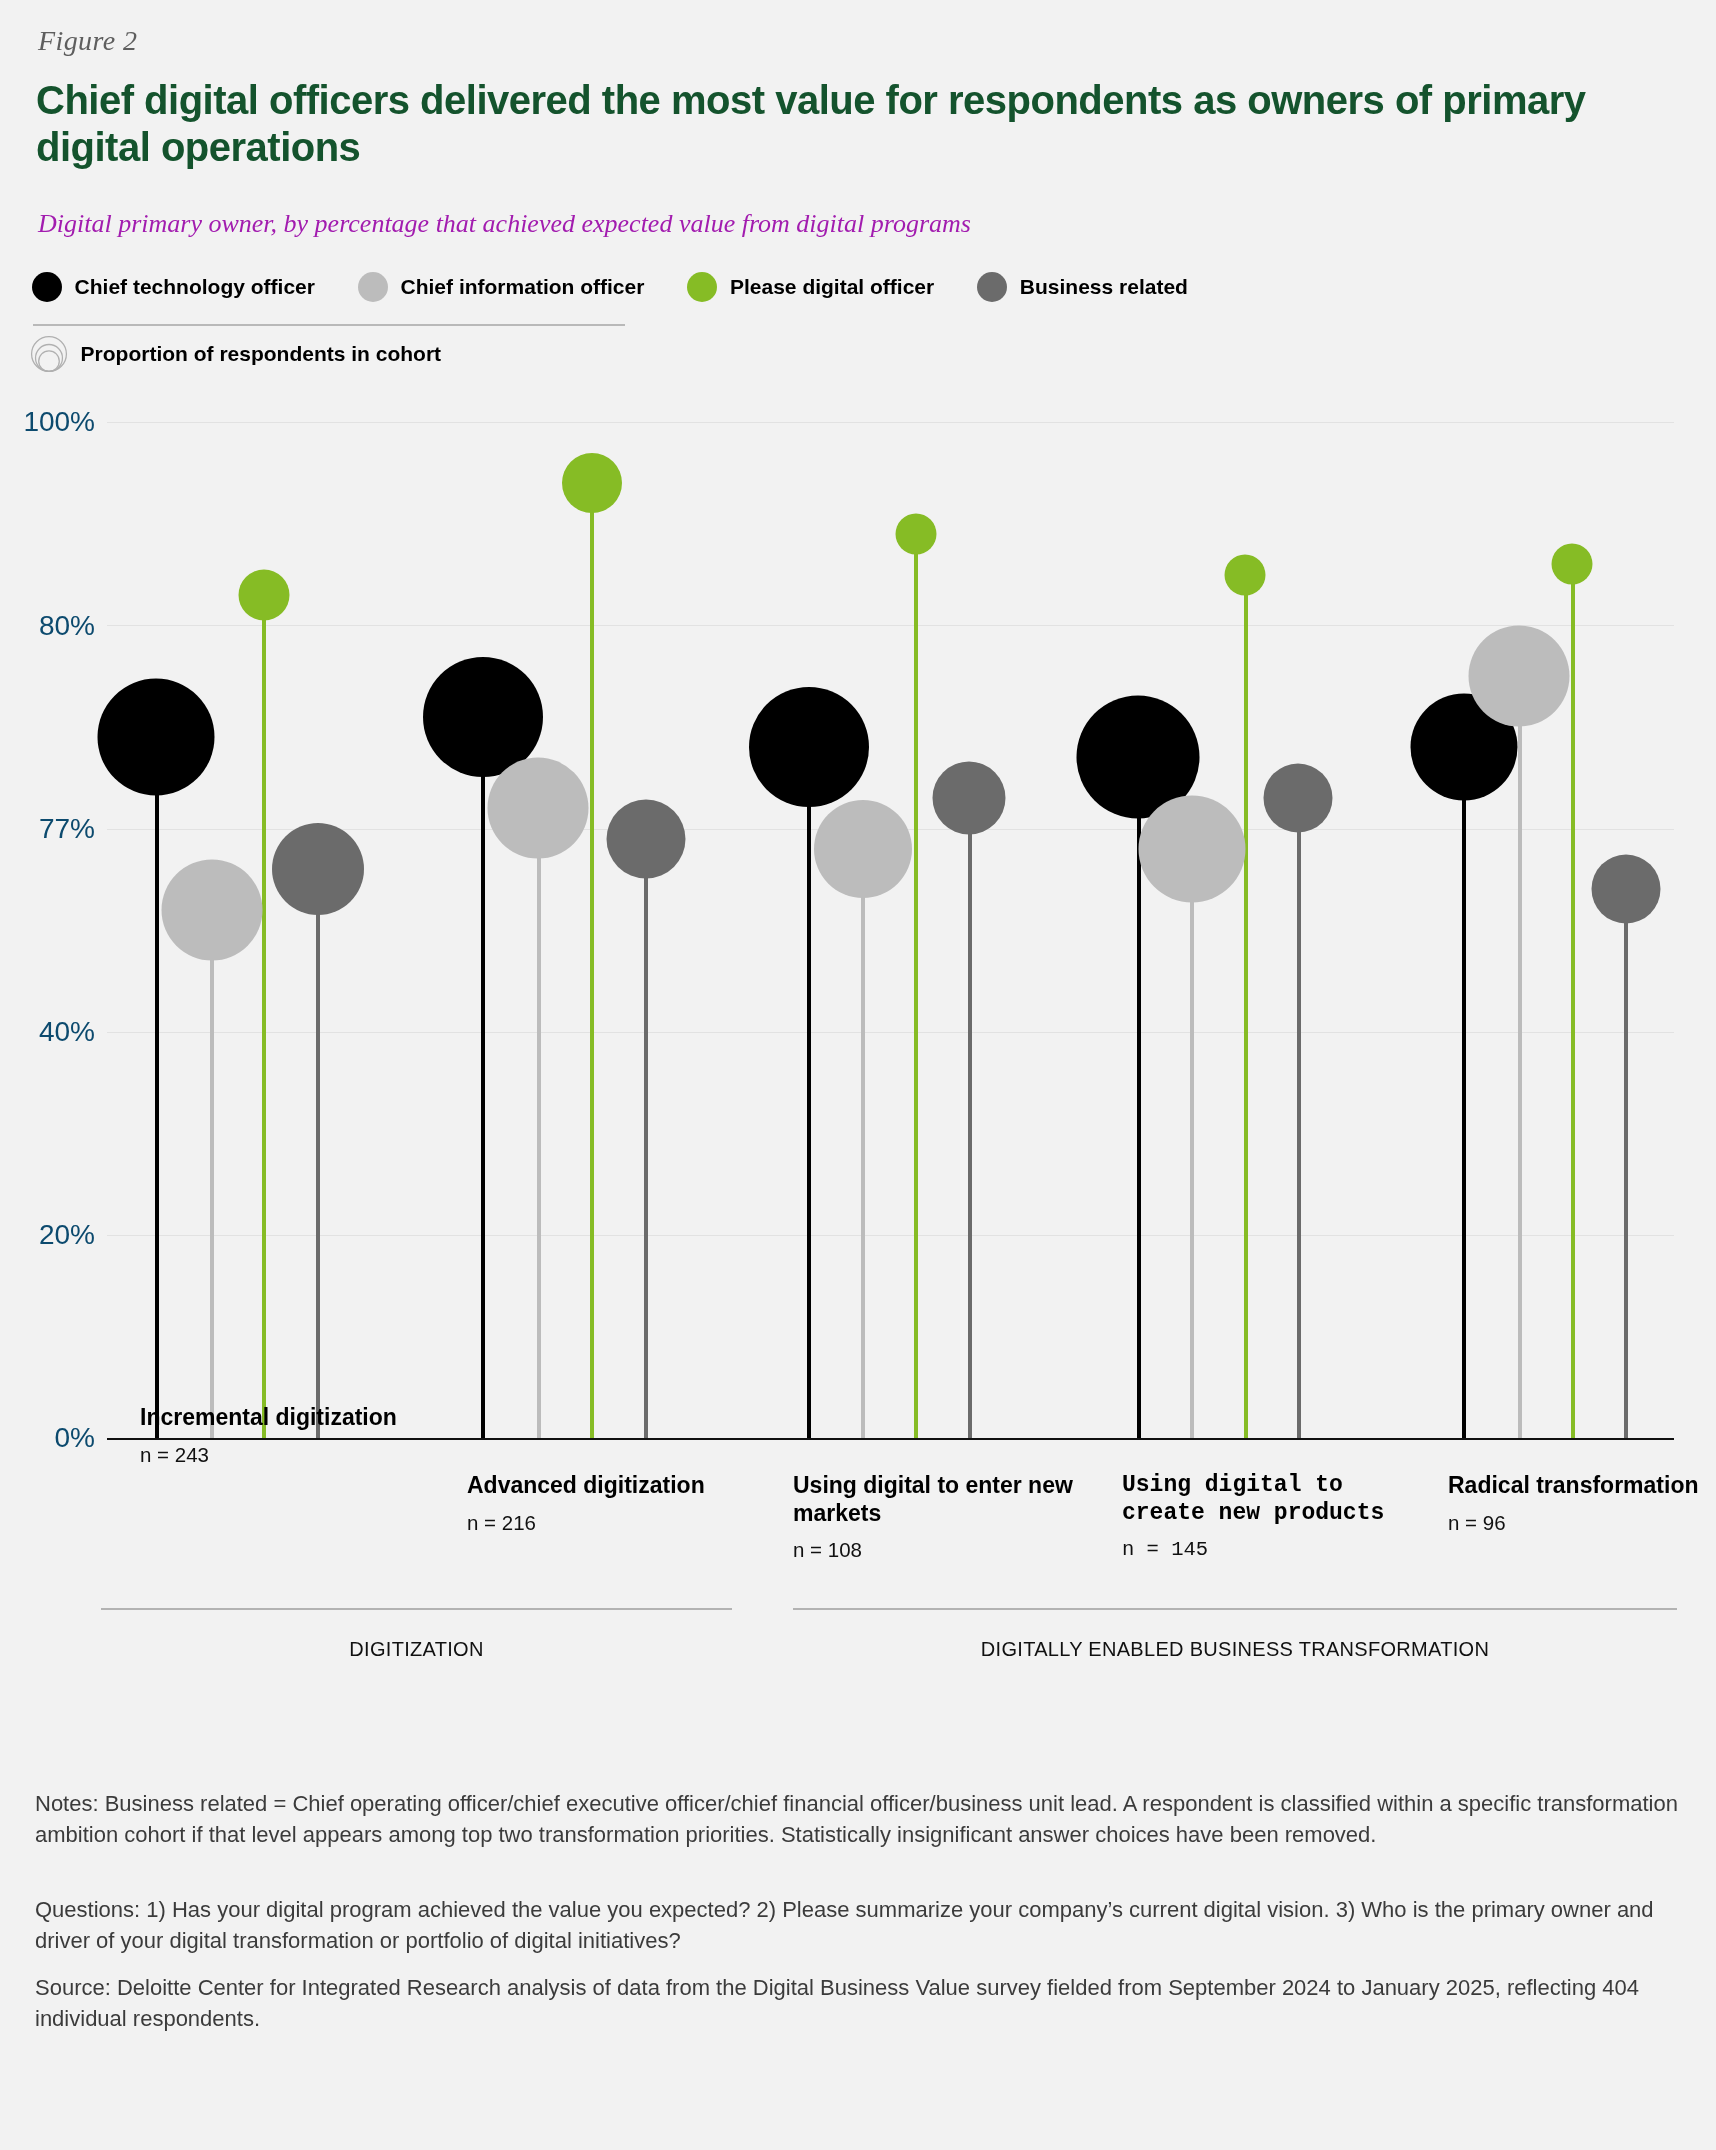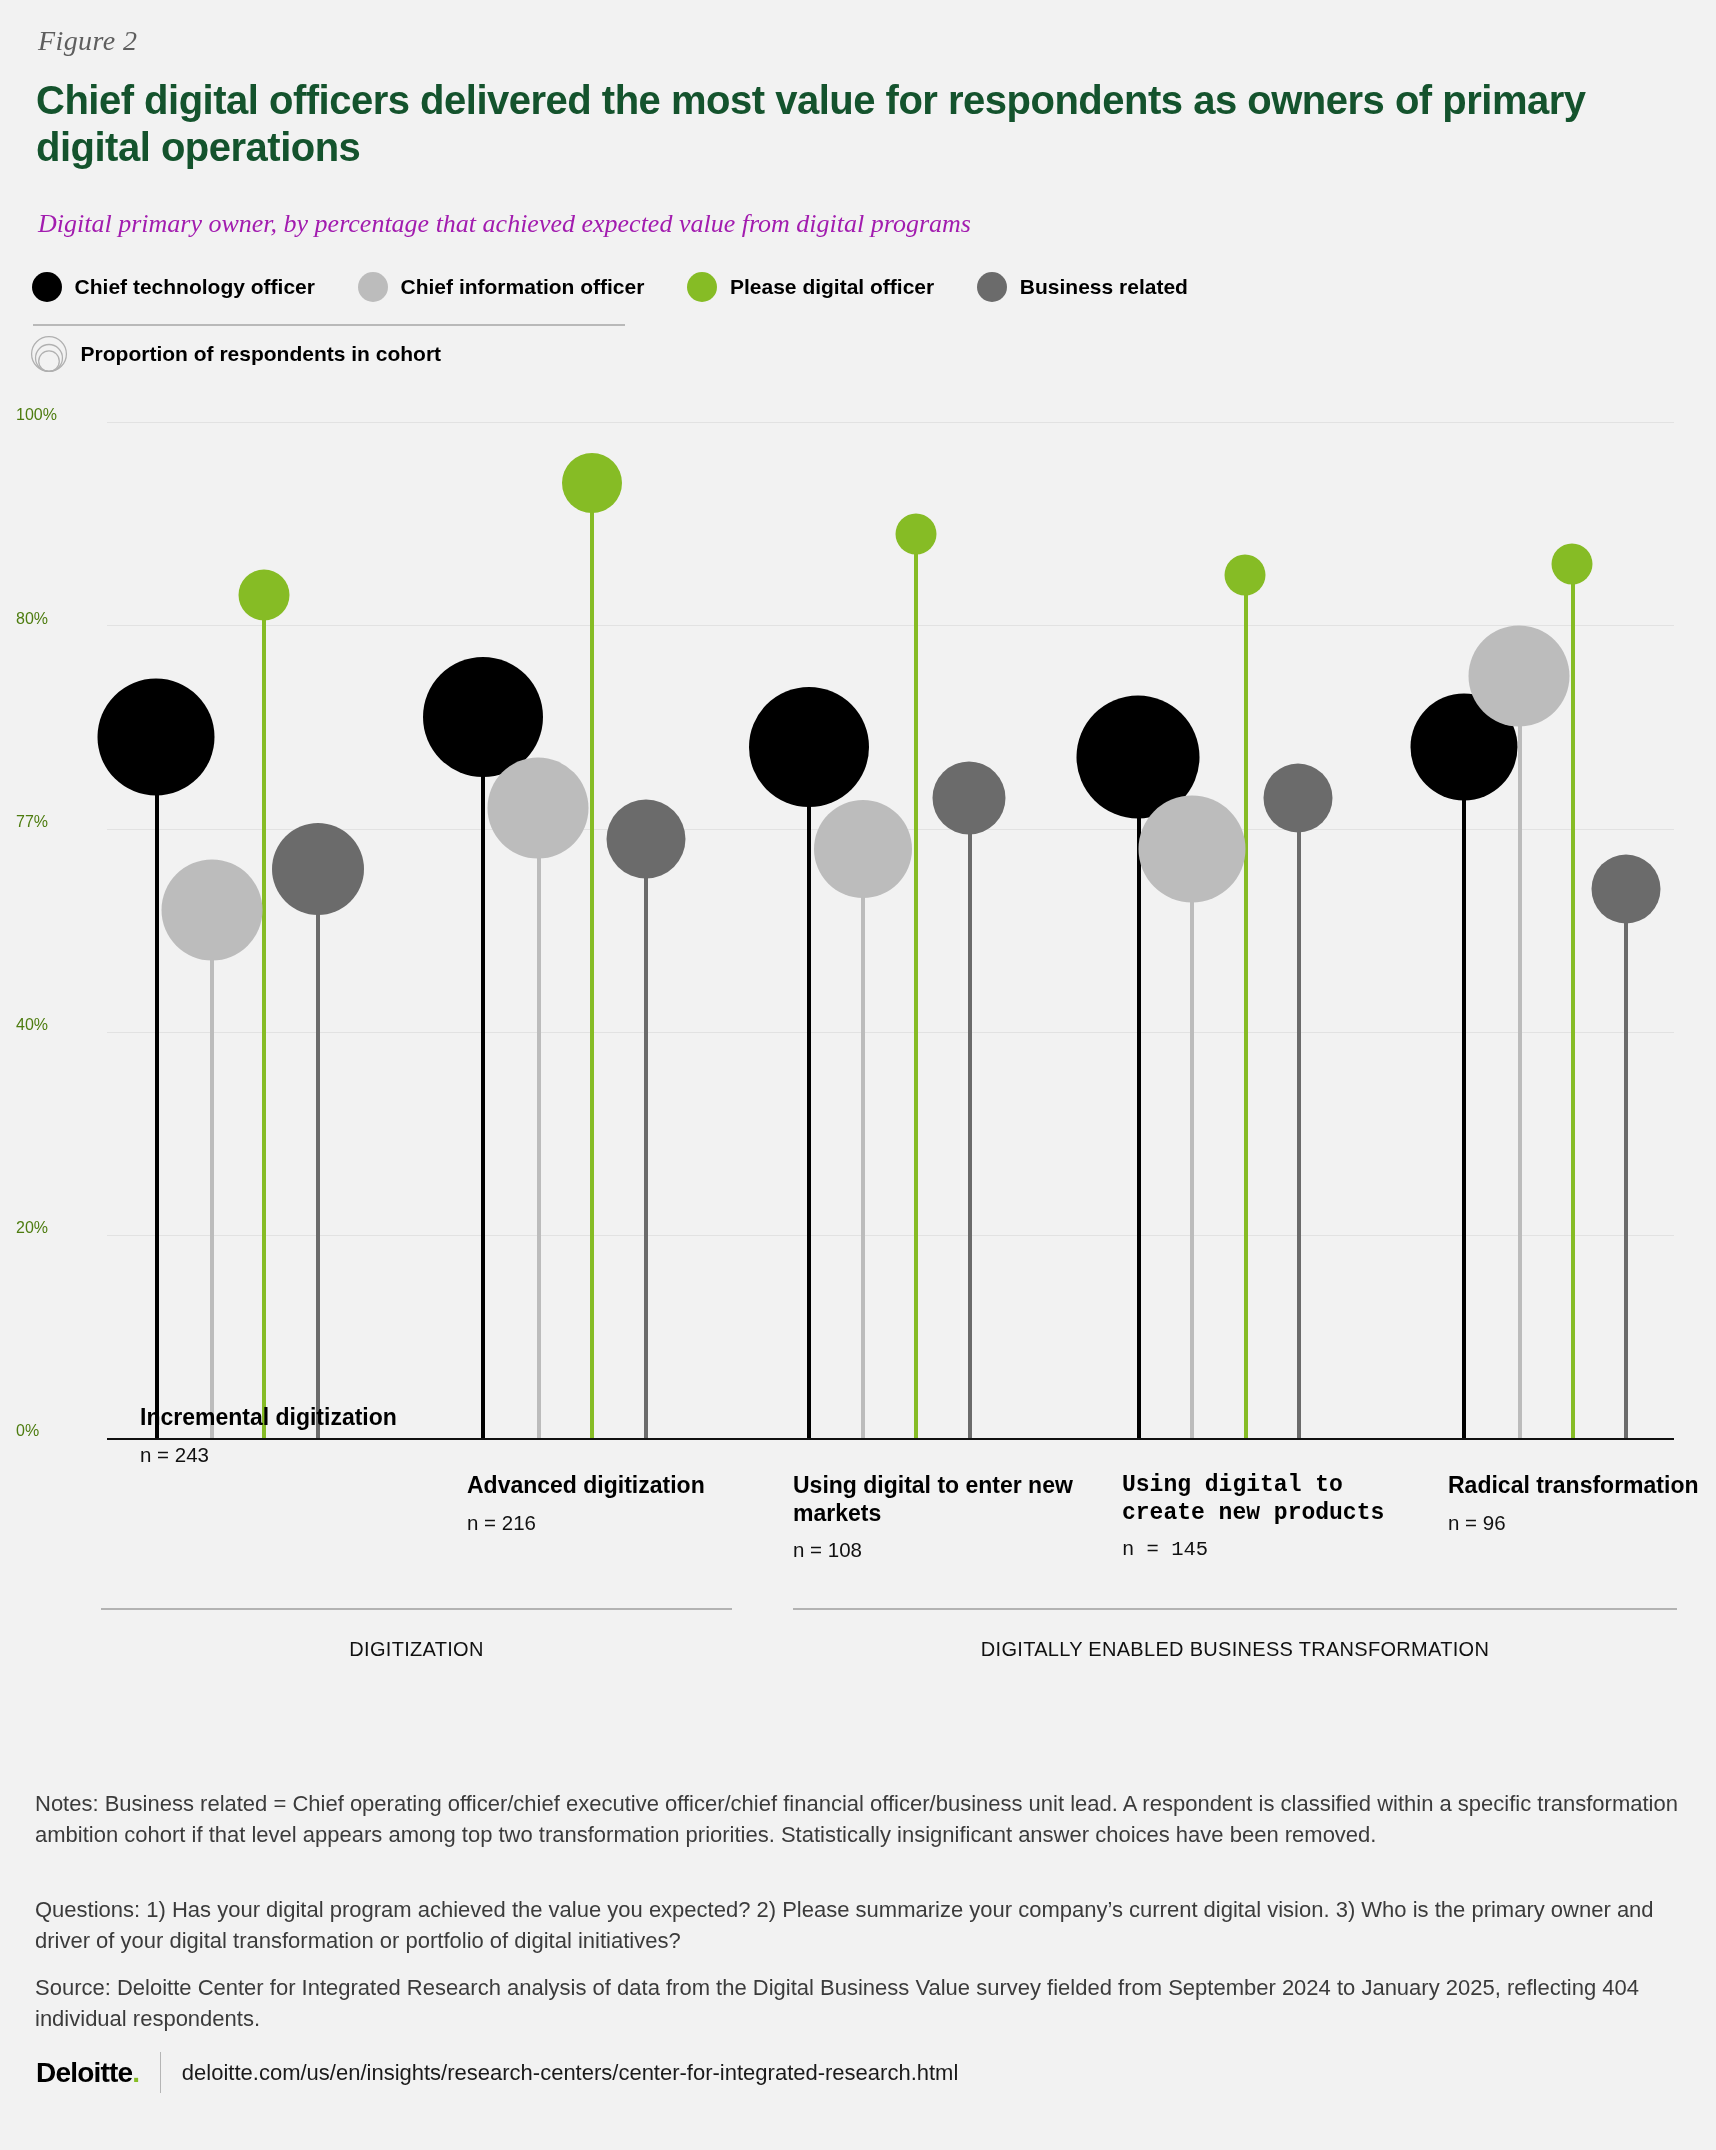--- a/index.html
+++ b/index.html
@@ -35,22 +35,22 @@
   .legend-dot{width:30px;height:30px;border-radius:50%;margin-right:12.6px;flex:0 0 auto;}
   .legend-text{font-size:21px;font-weight:bold;color:#000000;white-space:nowrap;}
 
   .legend-rule{position:absolute;left:33px;top:324px;width:592px;height:1.6px;background:#b9b9b9;}
   .legend2{position:absolute;left:30px;top:335px;display:flex;align-items:center;}
   .legend2-text{font-size:21px;font-weight:bold;color:#000;margin-left:12.6px;}
 
   
   .plot{position:absolute;left:0;top:0;width:1717px;height:2151px;}
   .ytick-label{
-    position:absolute;width:79px;
-    font-size:16px;color:#4d7c0f;
+    position:absolute;text-align:right;width:79px;
+    font-size:28px;color:#0c4a6e;
     font-family:"Liberation Sans", sans-serif;
   }
   .gridline{position:absolute;left:107px;width:1567px;height:0.8px;background:#e2e2e2;}
   .axisline{position:absolute;left:107px;width:1567px;height:2.4px;background:#111;}
 
   .stem{position:absolute;width:4px;}
   .bubble{position:absolute;border-radius:50%;transform:translate(-50%,-50%);}
 
   
   .cat{position:absolute;}
@@ -181,20 +181,15 @@
       <div class="group-rule" style="left: 101px; width: 631px; top: 1608px;"></div>
       <div class="group-label" style="left: 101px; width: 631px; top: 1638px;">DIGITIZATION</div>
       <div class="group-rule" style="left: 793px; width: 884px; top: 1608px;"></div>
       <div class="group-label" style="left: 793px; width: 884px; top: 1638px;">DIGITALLY ENABLED BUSINESS TRANSFORMATION</div>
     </div>
 
   <div class="notes" style="top:1788px;">Notes: Business related = Chief operating officer/chief executive officer/chief financial officer/business unit lead. A respondent is classified within a specific transformation ambition cohort if that level appears among top two transformation priorities. Statistically insignificant answer choices have been removed.</div>
   <div class="notes" style="top:1894px;">Questions: 1) Has your digital program achieved the value you expected? 2) Please summarize your company’s current digital vision. 3) Who is the primary owner and driver of your digital transformation or portfolio of digital initiatives?</div>
   <div class="notes" style="top:1972px;">Source: Deloitte Center for Integrated Research analysis of data from the Digital Business Value survey fielded from September 2024 to January 2025, reflecting 404 individual respondents.</div>
 
-  <div class="footer-logo">
-    <span class="deloitte"><span>Deloitte</span><span class="dot-green">.</span></span>
-    <span class="vbar"></span>
-    <span class="url">deloitte.com/us/en/insights/research-centers/center-for-integrated-research.html</span>
-  </div>
 
 </div>
 
 
 </body></html>

